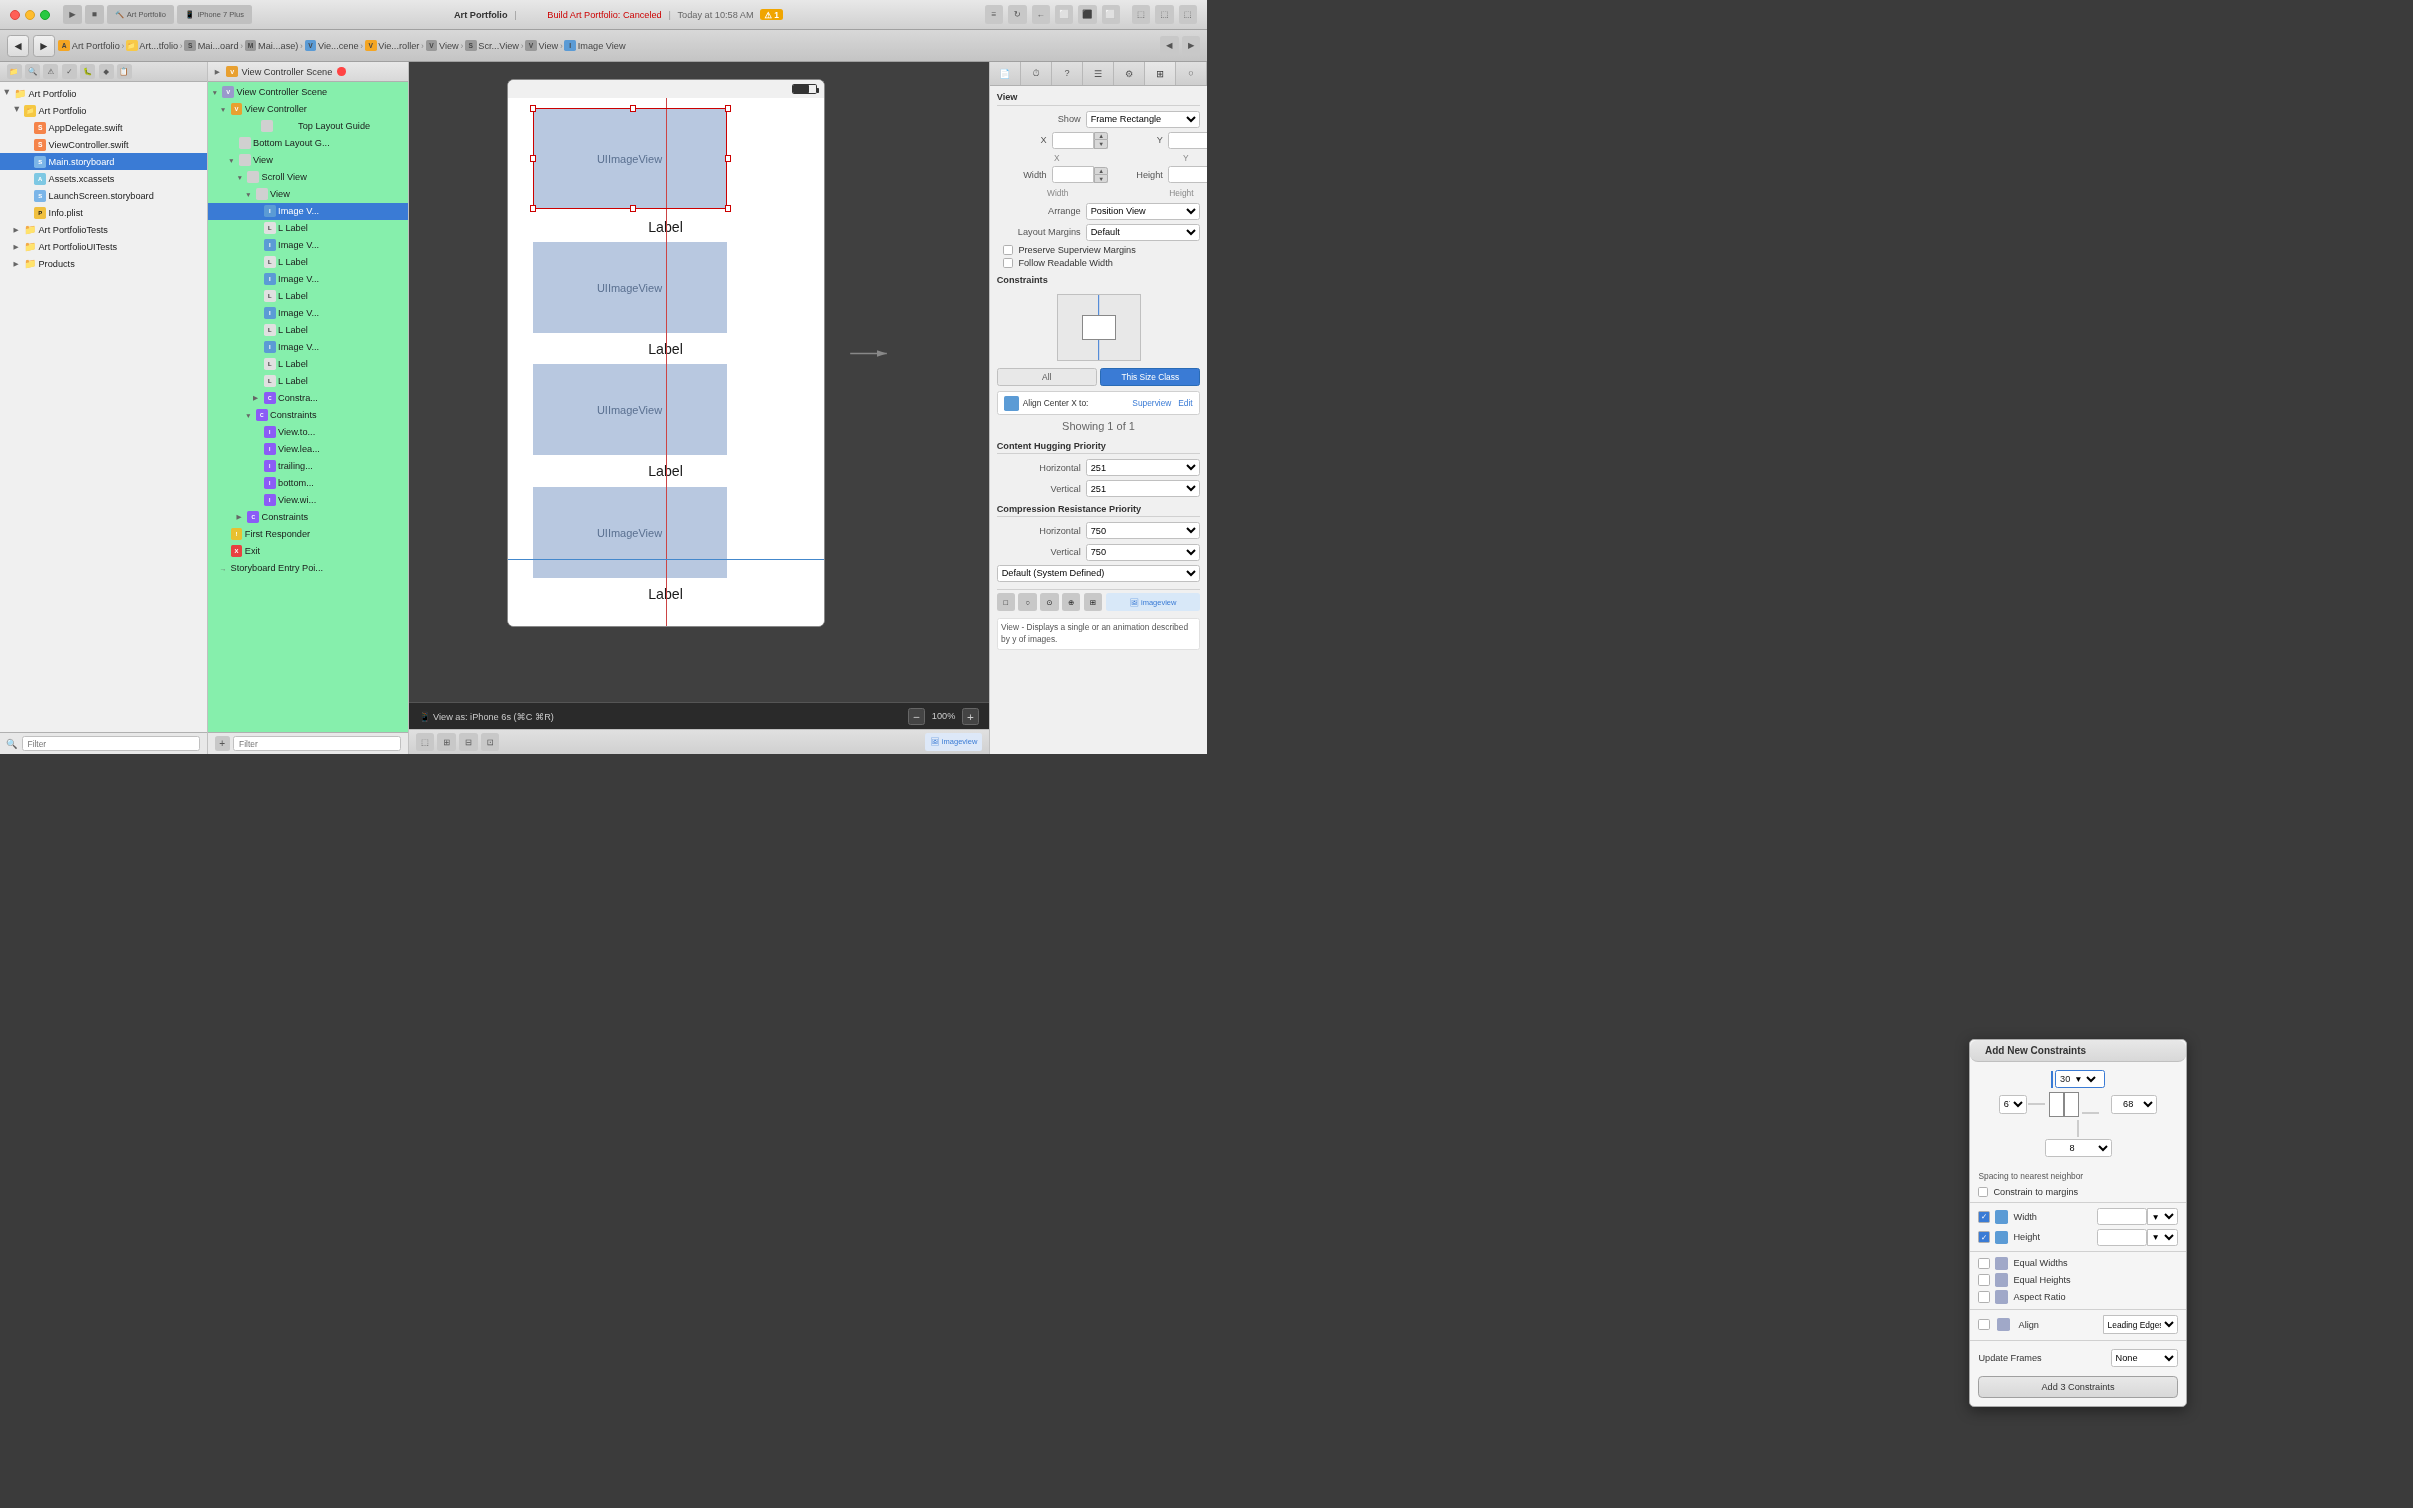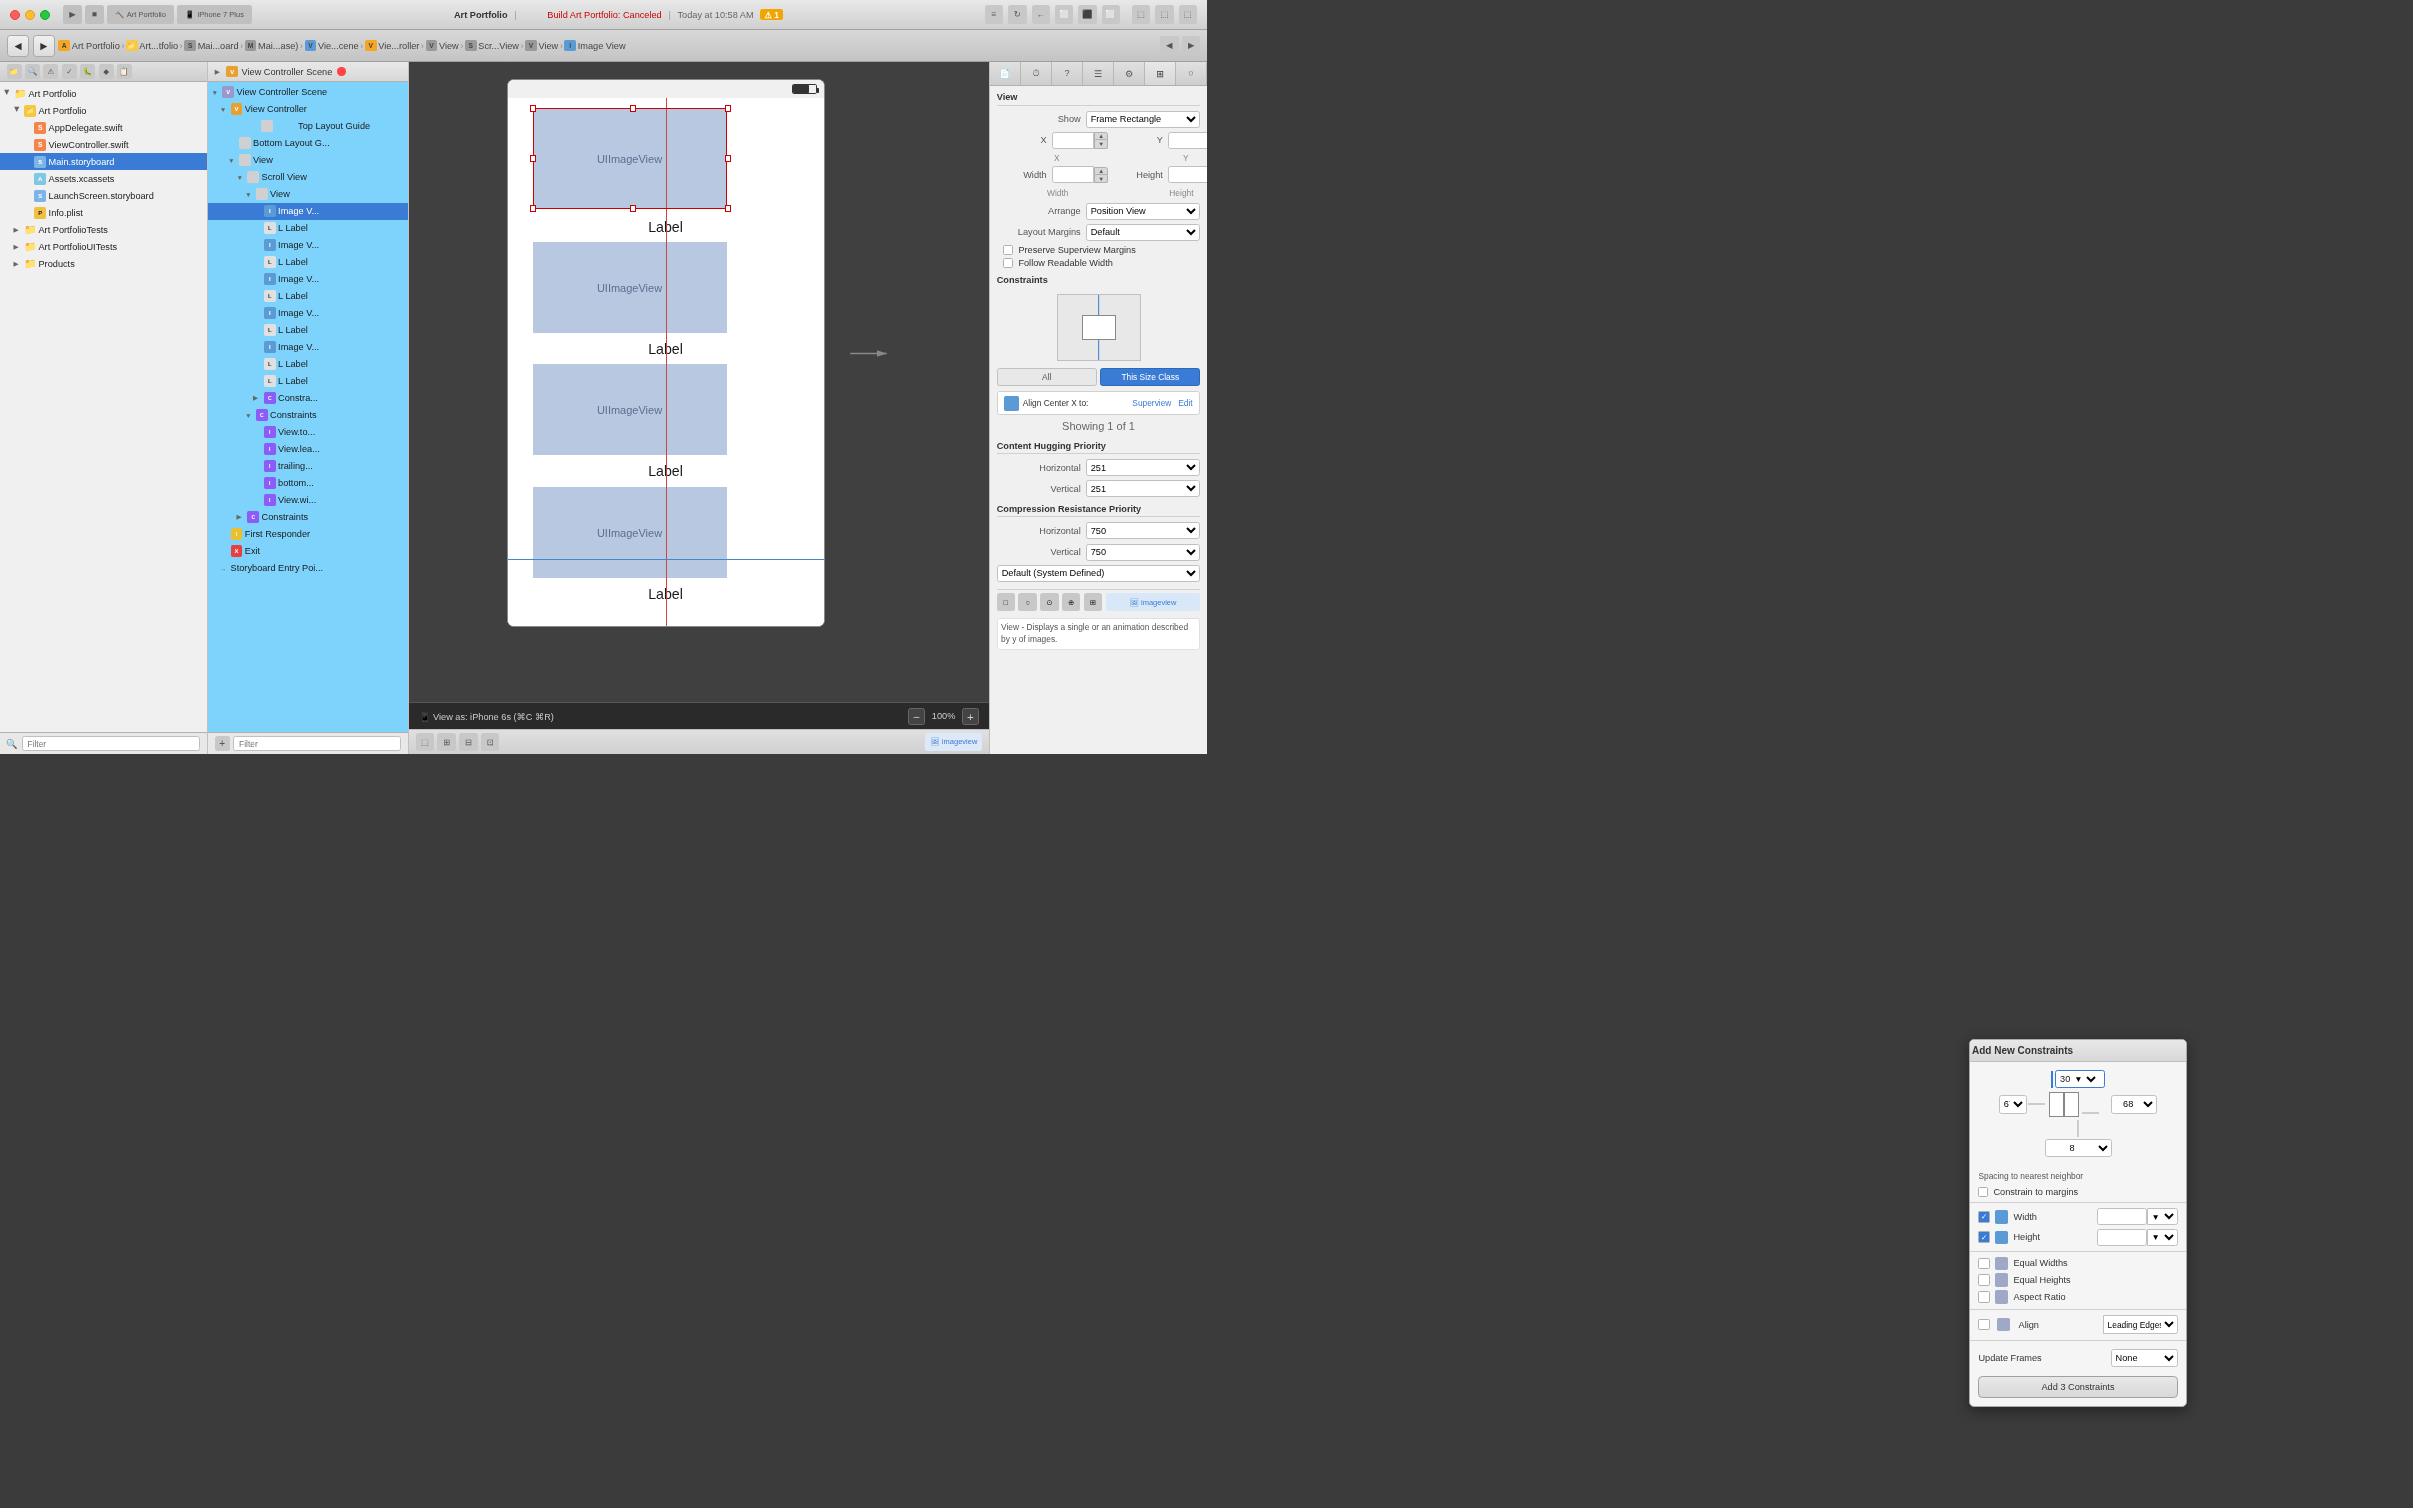--- a/index.html
+++ b/index.html
@@ -155,21 +155,21 @@
     }
     .nav-search input {
       flex: 1; border: 0.8px solid #c0c0c0; border-radius: 2.5px;
       height: 15px; padding: 0 5px; font-size: 8.4px; background: white;
       outline: none;
     }
 
     
     .outline-sidebar {
       width: 201px;
-      background: #7dd3fc;
+      background: #86efac;
       border-right: 0.8px solid #c0c0c0;
       display: flex;
       flex-direction: column;
       flex-shrink: 0;
     }
     .outline-header {
       background: linear-gradient(to bottom, #e8e8e8, #d8d8d8);
       border-bottom: 0.8px solid #b0b0b0;
       height: 20px;
       display: flex;
@@ -433,23 +433,24 @@
       width: 218px;
       background: #f5f5f5;
       border: 0.8px solid #aaa;
       border-radius: 5px;
       box-shadow: 0 3.4px 13.4px rgba(0,0,0,0.4);
       z-index: 100;
       overflow: hidden;
     }
     .popup-header {
       background: linear-gradient(to bottom, #e8e8e8, #d8d8d8);
-      padding: 5px 2px;
+      padding: 5px 15px;
       font-size: 10px; font-weight: 600; color: #333;
       border-bottom: 0.8px solid #c0c0c0;
+      border-radius: 8px;
     }
     .popup-constraint-box {
       padding: 8.4px; display: flex; flex-direction: column; align-items: center;
     }
     .pcb-top {
       display: flex; justify-content: center; margin-bottom: 3.4px;
     }
     .pcb-input-top {
       width: 50px; height: 18.4px; border: 1.7px solid #3a7bd5; border-radius: 2.5px;
       font-size: 9.2px; text-align: center; background: white; outline: none;

